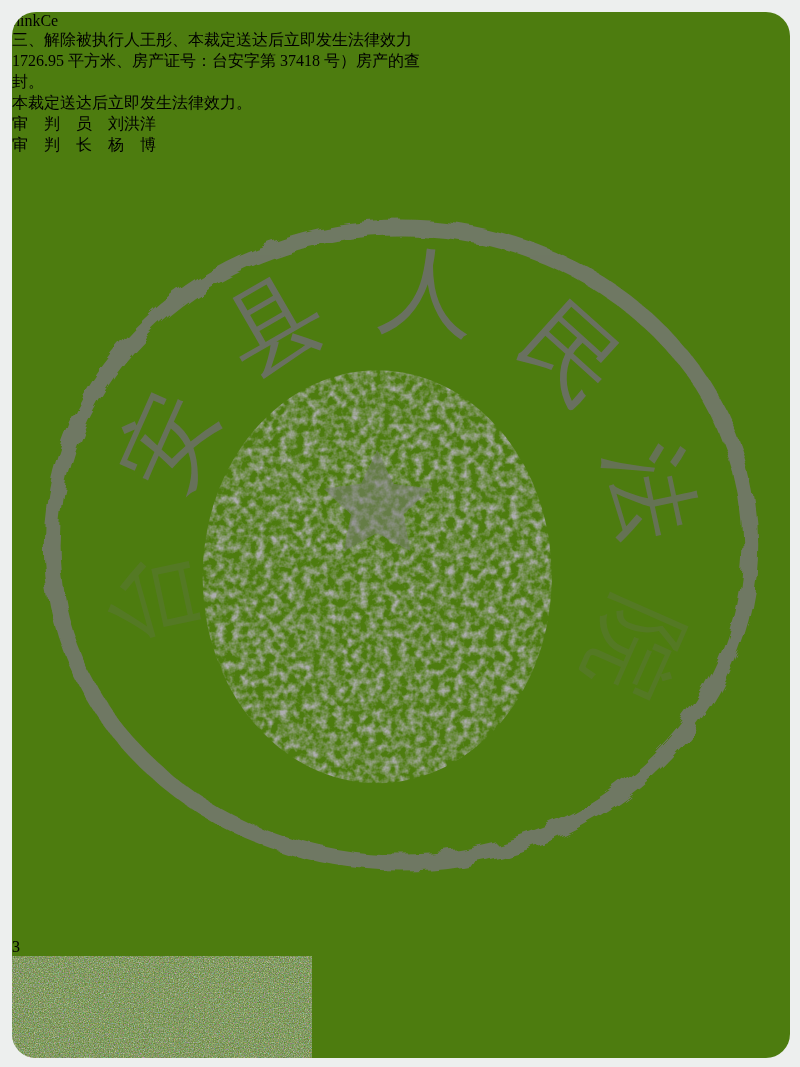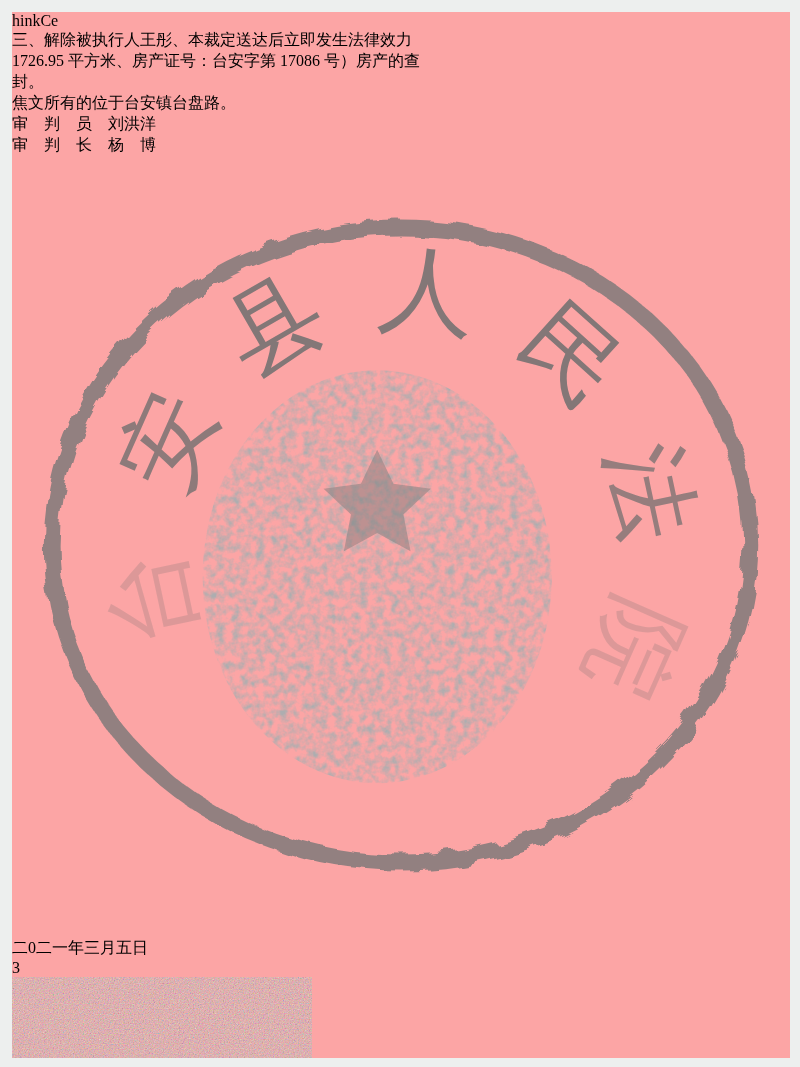--- a/index.html
+++ b/index.html
@@ -1,19 +1,19 @@
 <!DOCTYPE html>
 <html><head>
 <meta charset="utf-8">
 <style>
   html,body{margin:0;padding:0;background:#edefee;}
   .stage{position:relative;width:800px;height:1067px;background:#edefee;overflow:hidden;
          font-family:"Liberation Serif","DejaVu Serif",serif;}
   
-  .photo{position:absolute;left:12px;top:12px;width:778px;height:1046px;background:#fca5a5;overflow:hidden;}
+  .photo{position:absolute;left:12px;top:12px;width:778px;height:1046px;background:#4d7c0f;overflow:hidden;border-radius:24px;}
 
   
   .wood{position:absolute;left:0;top:70px;width:70px;height:252px;
         background:linear-gradient(100deg,#9c states!;}
   .wood{background:linear-gradient(115deg,#a08a69 0%,#b7a785 35%,#cfc4a4 60%,#b3a17e 100%);}
   .wood .sheen{position:absolute;left:6px;top:90px;width:55px;height:130px;border-radius:40%;
         background:radial-gradient(closest-side,#d9d1b4,rgba(217,209,180,0));}
   .blueitem{position:absolute;left:0;top:322px;width:62px;height:146px;background:#53616a;}
   .blueitem .blob{position:absolute;left:-14px;top:28px;width:62px;height:92px;border-radius:50%;
         background:radial-gradient(closest-side,#93a1a7,#76858d 70%,rgba(118,133,141,0));}
@@ -103,23 +103,23 @@
     <div class="page">
       <div class="top-shade"></div>
       <div class="right-shade"></div>
       <div class="crease"></div>
       <div class="smudge sm1"></div>
       <div class="smudge sm2"></div>
       <div class="smudge sm3"></div>
 
       <div class="content">
         <div class="pline" style="left:106px;top:56px">三、解除被执行人王彤、本裁定送达后立即发生法律效力</div>
-        <div class="pline" style="left:68px;top:148px">1726.95 平方米、房产证号：台安字第 17086 号）房产的查</div>
+        <div class="pline" style="left:68px;top:148px">1726.95 平方米、房产证号：台安字第 37418 号）房产的查</div>
         <div class="pline" style="left:72px;top:194px">封。</div>
-        <div class="pline" style="left:116px;top:240px">焦文所有的位于台安镇台盘路。</div>
+        <div class="pline" style="left:116px;top:240px">本裁定送达后立即发生法律效力。</div>
 
         <div class="sig" style="top:371px">审　判　员　刘洪洋</div>
         <div class="sig" style="top:330px">审　判　长　杨　博</div>
 
         
         <svg class="seal" viewBox="0 0 196 196">
           <defs>
             <filter id="speckle" x="-20%" y="-20%" width="140%" height="140%">
               <feTurbulence type="fractalNoise" baseFrequency="0.5" numOctaves="3" result="n"></feTurbulence>
               <feColorMatrix in="n" type="matrix" values="0 0 0 0 0.42  0 0 0 0 0.42  0 0 0 0 0.43  0 0 0 2.1 -0.75"></feColorMatrix>
@@ -154,21 +154,20 @@
               </g>
             <g transform="rotate(78 98 98)">
                 <text x="98" y="42" opacity="0.72">法</text>
               </g>
             <g transform="rotate(114 98 98)">
                 <text x="98" y="42" opacity="0.22">院</text>
               </g>
           </g>
         </svg>
 
-        <div class="dateline">二0二一年三月五日</div>
         <div class="pagenum">3</div>
       </div>
     </div>
 
     
     <div class="flipped">
       <div class="ghost g1"></div>
       <div class="ghost g2"></div>
     </div>
 

